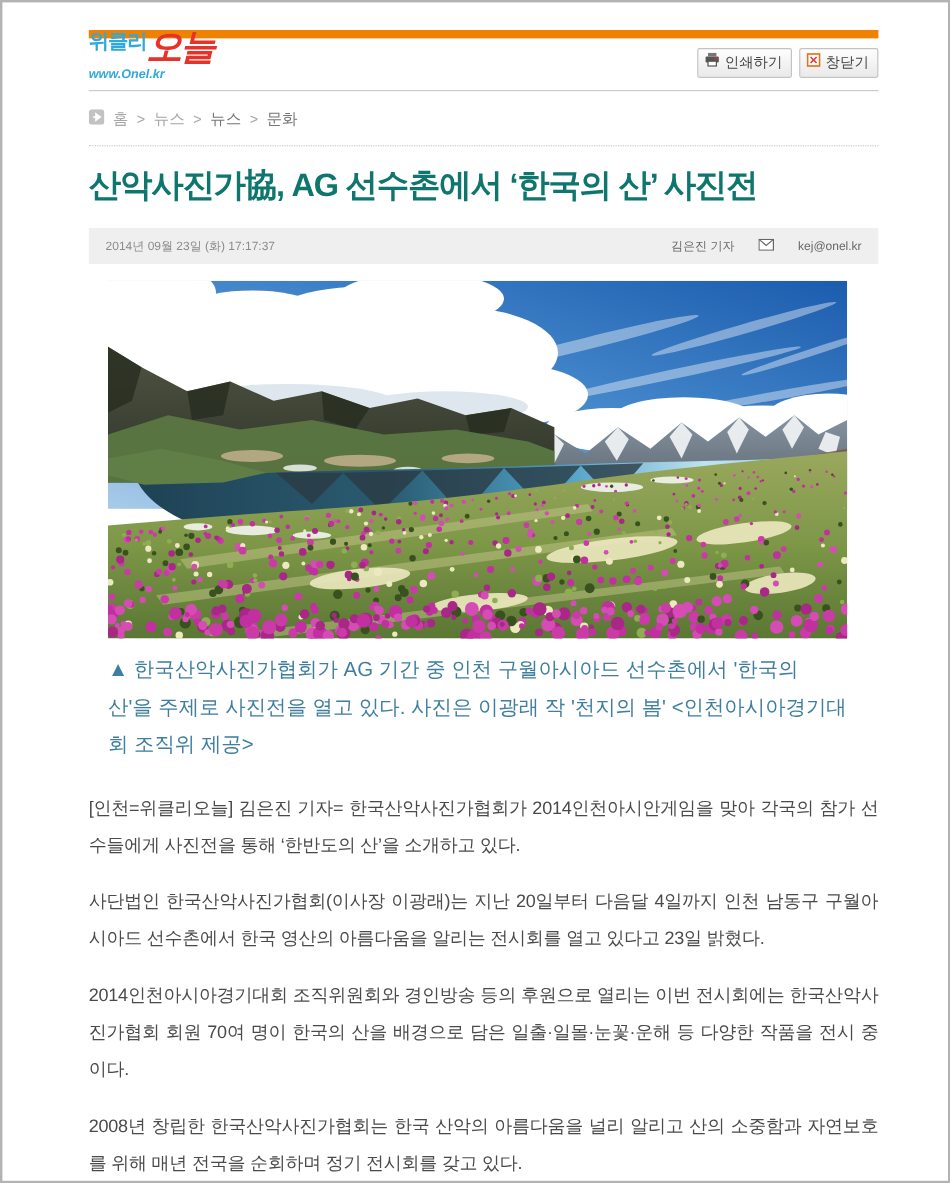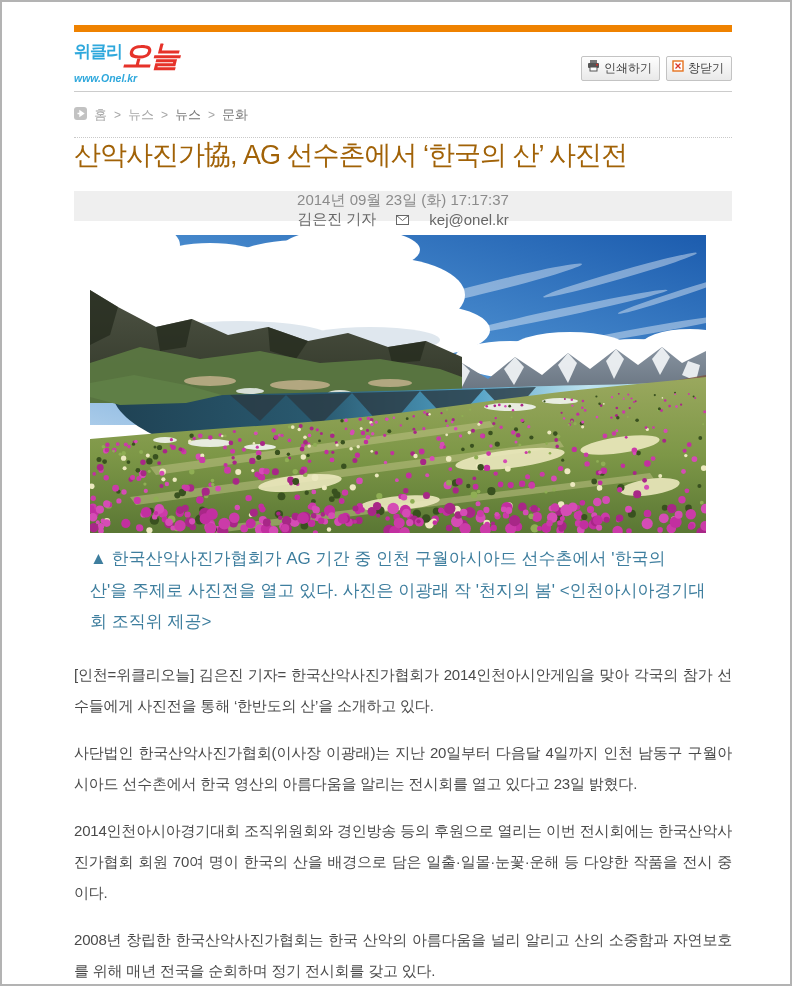--- a/index.html
+++ b/index.html
@@ -8,21 +8,21 @@
 
   .page {
     position:relative; width:792px; height:986px;
     border:2px solid #b3b3b3; background:#fff; overflow:hidden;
   }
   .content { margin-left:72px; width:658px; }
 
   
   .accent-bar { margin-top:23px; height:7px; background:#ef8200; }
   .hdr-row { display:flex; justify-content:space-between; align-items:flex-end;
-             border-bottom:1px solid #ccc; padding:6px 0 8px; height:60px; }
+             border-bottom:1px solid #ccc; padding:6px 0 8px; height:44px; }
   .logo { line-height:1; cursor:pointer; }
   .logo-blue { color:#2fa8dc; font-weight:bold; font-size:17px; vertical-align:9px; letter-spacing:-1px; }
   .logo-red  { color:#e63229; font-weight:bold; font-style:italic; font-size:30px; letter-spacing:-2px; }
   .logo-url  { color:#2fa8dc; font-weight:bold; font-style:italic; font-size:10.5px; margin-top:2px; }
   .hdr-buttons { display:flex; gap:6px; padding-bottom:2px; }
   .btn {
     display:inline-flex; gap:4px;
     font-size:12px; color:#444; padding:3px 7px 3px 5px;
     border:1px solid #c3c3c3; border-radius:2px;
     background:linear-gradient(#fefefe,#e9e9e9);
@@ -32,25 +32,25 @@
   
   .breadcrumb { display:flex; align-items:center; gap:7px; margin-top:14px;
                 font-size:13px; height:18px; }
   .crumb-light { color:#a6a6a6; cursor:pointer; }
   .crumb-dark  { color:#757575; cursor:pointer; }
   .crumb-sep   { color:#a6a6a6; font-size:12px; }
 
   .dotted-rule { margin-top:13px; border-top:1px dotted #c9c9c9; }
 
   
-  .article-title { margin-top:0; font-size:27px; font-weight:400;
-                   color:#a16207; letter-spacing:-1px; line-height:1.3; }
+  .article-title { margin-top:15px; font-size:27px; font-weight:700;
+                   color:#0f766e; letter-spacing:-1px; line-height:1.3; }
   .meta-bar { margin-top:14px; height:30px; background:#efefef;
               display:flex; justify-content:space-between; align-items:center;
-              padding:0 14px; font-size:15px;flex-direction:column; }
+              padding:0 14px; font-size:10px; }
   .meta-date { color:#8b8b8b; }
   .meta-reporter { color:#666; display:flex; align-items:center; gap:20px; }
   .meta-reporter a { color:#666; text-decoration:none; }
 
   
   .photo-wrap { margin:14px 0 0 16px; width:616px; }
   .photo-wrap svg { display:block; }
   .photo-caption { margin:10px 0 0 16px; width:616px;
                    font-size:17px; line-height:1.85; color:#3e7e9e; }
 

